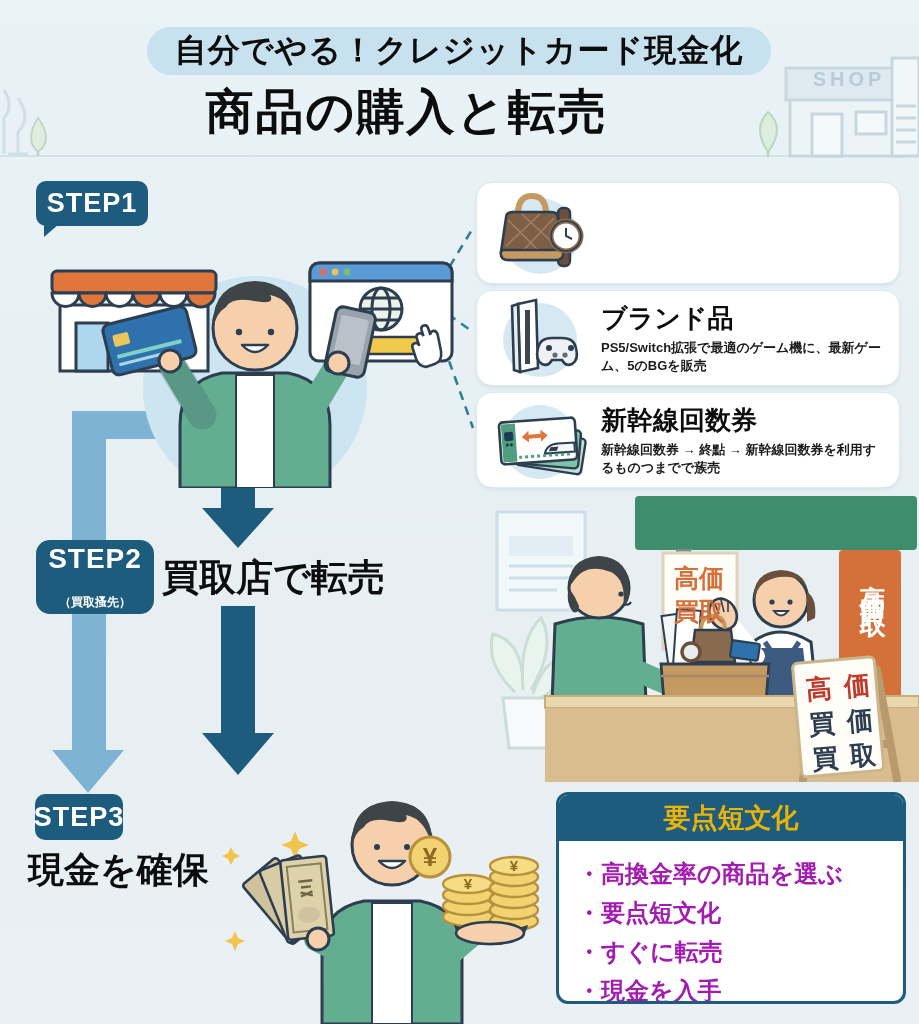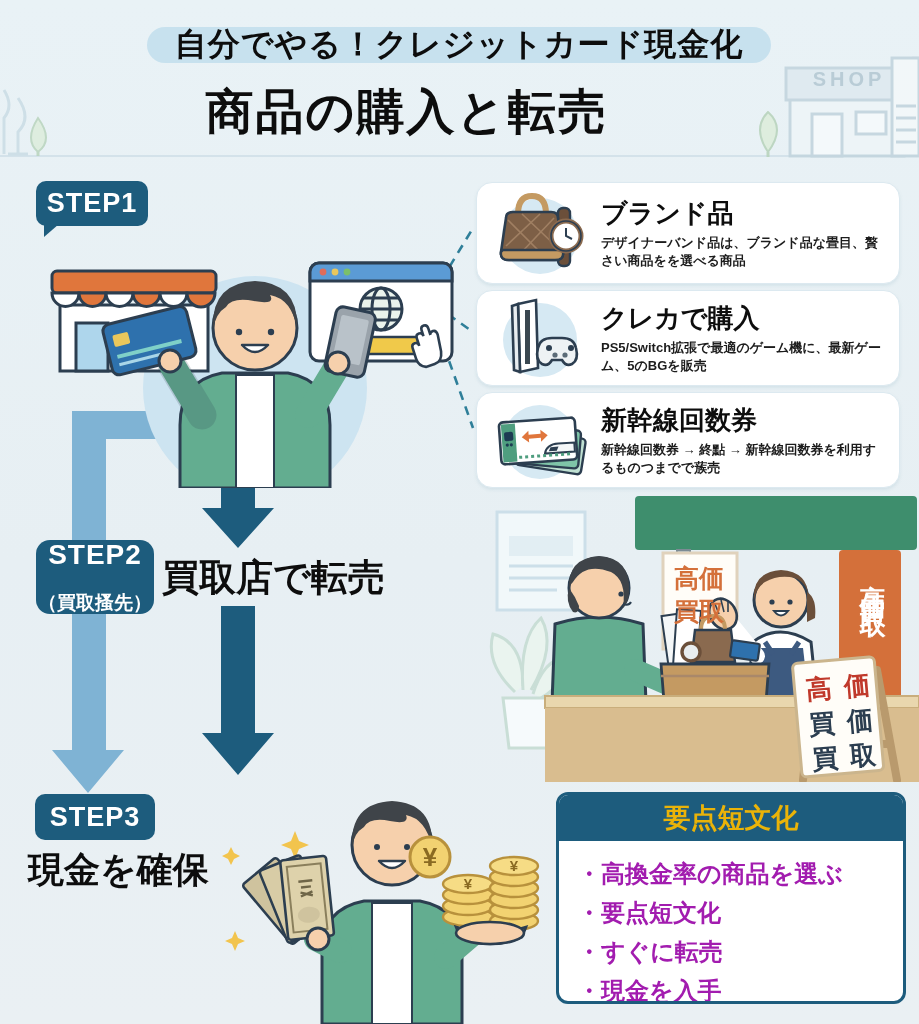--- a/index.html
+++ b/index.html
@@ -58,21 +58,21 @@
         <rect x="252" y="2" width="27" height="98"></rect>
         <line x1="256" y1="50" x2="276" y2="50"></line>
           <line x1="256" y1="62" x2="276" y2="62"></line>
         <line x1="256" y1="74" x2="276" y2="74"></line>
           <line x1="256" y1="86" x2="276" y2="86"></line>
       </g>
     </g>
   </svg>
   <div class="abs center" style="left:790px;top:66px;width:118px;height:26px;font-size:20px;font-weight:800;color:#b9ccd6;letter-spacing:4px;">SHOP</div>
 
-  <div class="abs center pill" style="left:147px;top:27px;width:624px;height:36px;">自分でやる！クレジットカード現金化</div>
+  <div class="abs center pill" style="left:147px;top:27px;width:624px;height:48px;">自分でやる！クレジットカード現金化</div>
   <div class="abs page-title" style="left:0;top:80px;width:813px;">商品の購入と転売</div>
 
   <svg class="abs" style="left:0;top:0;" width="919" height="1024" viewBox="0 0 919 1024">
     <path d="M192,411 L72,411 L72,750 L52,750 L88,793 L124,750 L106,750 L106,439 L192,439 Z" fill="#7fb3d4"></path>
     <path d="M221,474 L221,508 L202,508 L238,548 L274,508 L255,508 L255,474 Z" fill="#1d5c7d"></path>
     <path d="M221,606 L221,733 L202,733 L238,775 L274,733 L255,733 L255,606 Z" fill="#1d5c7d"></path>
     <g stroke="#2f7f99" stroke-width="2.6" stroke-dasharray="9 7" fill="none">
       <line x1="433" y1="294" x2="473" y2="228"></line>
       <line x1="435" y1="305" x2="473" y2="332"></line>
       <line x1="433" y1="316" x2="473" y2="428"></line>
@@ -153,44 +153,40 @@
             <line x1="30" y1="24" x2="66" y2="58"></line>
           <line x1="62" y1="28" x2="26" y2="66"></line>
             <line x1="48" y1="24" x2="14" y2="56"></line>
         </g>
         <path d="M11,60 L69,60 L71,62 Q72,70 63,70 L17,70 Q8,70 9,62 Z" fill="#c49a62" stroke="#2c3e50" stroke-width="2.4"></path>
         <circle cx="74" cy="46" r="15" fill="#fff" stroke="#8a6a4f" stroke-width="5"></circle>
         <circle cx="74" cy="46" r="15" fill="none" stroke="#2c3e50" stroke-width="1.6"></circle>
         <path d="M74,38 l0,8 l6,3" fill="none" stroke="#2c3e50" stroke-width="2"></path>
       </svg>
     </div>
-    <div>
-      <h3>ブランド品</h3>
-      <p>デザイナーバンド品は、ブランド品な畳目、贅さい商品をを選べる商品</p>
-    </div>
   </div>
 
   <div class="abs card" style="left:476px;top:290px;width:424px;height:96px;">
     <div class="icon-wrap">
       <svg width="96" height="84" viewBox="0 0 96 84">
         <circle cx="48" cy="44" r="37" fill="#d6e9f3"></circle>
         <path d="M26,8 L44,4 L46,72 L28,76 Z" fill="#ffffff" stroke="#2c3e50" stroke-width="2.6"></path>
         <path d="M20,10 L26,8 L28,76 L22,74 Z" fill="#e8edf0" stroke="#2c3e50" stroke-width="2.6"></path>
         <rect x="33" y="14" width="5" height="54" fill="#3a4750"></rect>
         <g>
           <path d="M46,52 q2,-10 14,-10 l10,0 q12,0 14,10 q3,12 -4,16 q-6,3 -10,-4 l-10,0 q-4,7 -10,4 q-7,-4 -4,-16 z" fill="#eef2f4" stroke="#2c3e50" stroke-width="2.6"></path>
           <circle cx="57" cy="52" r="3" fill="#2c3e50"></circle>
             <circle cx="79" cy="52" r="3" fill="#2c3e50"></circle>
           <circle cx="63" cy="59" r="2.6" fill="#5b6b77"></circle>
             <circle cx="73" cy="59" r="2.6" fill="#5b6b77"></circle>
         </g>
       </svg>
     </div>
     <div>
-      <h3>クレカで購入</h3>
+      <h3>ブランド品</h3>
       <p>PS5/Switch拡張で最適のゲーム機に、最新ゲーム、5のBGを販売</p>
     </div>
   </div>
 
   <div class="abs card" style="left:476px;top:392px;width:424px;height:96px;">
     <div class="icon-wrap">
       <svg width="96" height="84" viewBox="0 0 96 84">
         <circle cx="48" cy="44" r="37" fill="#d6e9f3"></circle>
         <g transform="rotate(9 60 52)">
             <rect x="26" y="36" width="66" height="36" rx="4" fill="#bfe0d2" stroke="#2c3e50" stroke-width="2.4"></rect>
@@ -214,21 +210,21 @@
       </svg>
     </div>
     <div>
       <h3>新幹線回数券</h3>
       <p>新幹線回数券 → 終點 → 新幹線回数券を利用するものつまでで蔟売</p>
     </div>
   </div>
 
   <div class="abs badge" style="left:36px;top:540px;width:118px;height:74px;border-radius:14px;display:flex;flex-direction:column;align-items:center;justify-content:center;">
     <div style="font-size:28px;letter-spacing:1px;">STEP2</div>
-    <div style="font-size:19px;margin-top:19px;">（買取搔先）</div>
+    <div style="font-size:12px;margin-top:19px;">（買取搔先）</div>
   </div>
   <div class="abs h1" style="left:162px;top:553px;font-size:37px;">買取店で転売</div>
 
   <svg class="abs" style="left:469px;top:492px;" width="450" height="290" viewBox="0 0 450 290">
     <g opacity=".9">
       <rect x="28" y="20" width="88" height="98" fill="#f3f9fb" stroke="#cadee8" stroke-width="3"></rect>
       <rect x="40" y="44" width="64" height="20" fill="#e2eef4"></rect>
       <line x1="40" y1="74" x2="104" y2="74" stroke="#cadee8" stroke-width="3"></line>
       <line x1="40" y1="86" x2="104" y2="86" stroke="#cadee8" stroke-width="3"></line>
       <line x1="40" y1="98" x2="88" y2="98" stroke="#cadee8" stroke-width="3"></line>
@@ -304,21 +300,21 @@
   <div class="abs vtext" style="left:856px;top:564px;height:200px;color:#fff;font-size:26px;font-weight:800;letter-spacing:9px;">高価買取</div>
   <div class="abs aframe-grid" style="left:803px;top:670px;">
     <span style="color:#c0392b;">高</span>
     <span style="color:#c0392b;">価</span>
     <span style="color:#2c3e50;">買</span>
     <span style="color:#2c3e50;">価</span>
     <span style="color:#2c3e50;">買</span>
     <span style="color:#2c3e50;">取</span>
   </div>
 
-  <div class="abs center badge" style="left:35px;top:794px;width:120px;height:46px;font-size:27px;letter-spacing:1px;">STEP3</div>
+  <div class="abs center badge" style="left:35px;top:794px;width:88px;height:46px;font-size:27px;letter-spacing:1px;">STEP3</div>
   <div class="abs h1" style="left:28px;top:846px;font-size:36px;">現金を確保</div>
 
   <svg class="abs" style="left:222px;top:789px;" width="345" height="235" viewBox="0 0 345 235">
     <g fill="#f2c44d">
       <path d="M73,42 L77,52 L87,56 L77,60 L73,70 L69,60 L59,56 L69,52 Z"></path>
       <path d="M9,58 L12,64 L18,67 L12,70 L9,76 L6,70 L0,67 L6,64 Z"></path>
       <path d="M13,142 L16,149 L23,152 L16,155 L13,162 L10,155 L3,152 L10,149 Z"></path>
     </g>
     <g>
       <path d="M100,235 L100,162 Q100,120 142,112 L198,112 Q240,120 240,162 L240,235 Z" fill="#63ad90" stroke="#2c3e50" stroke-width="3"></path>

